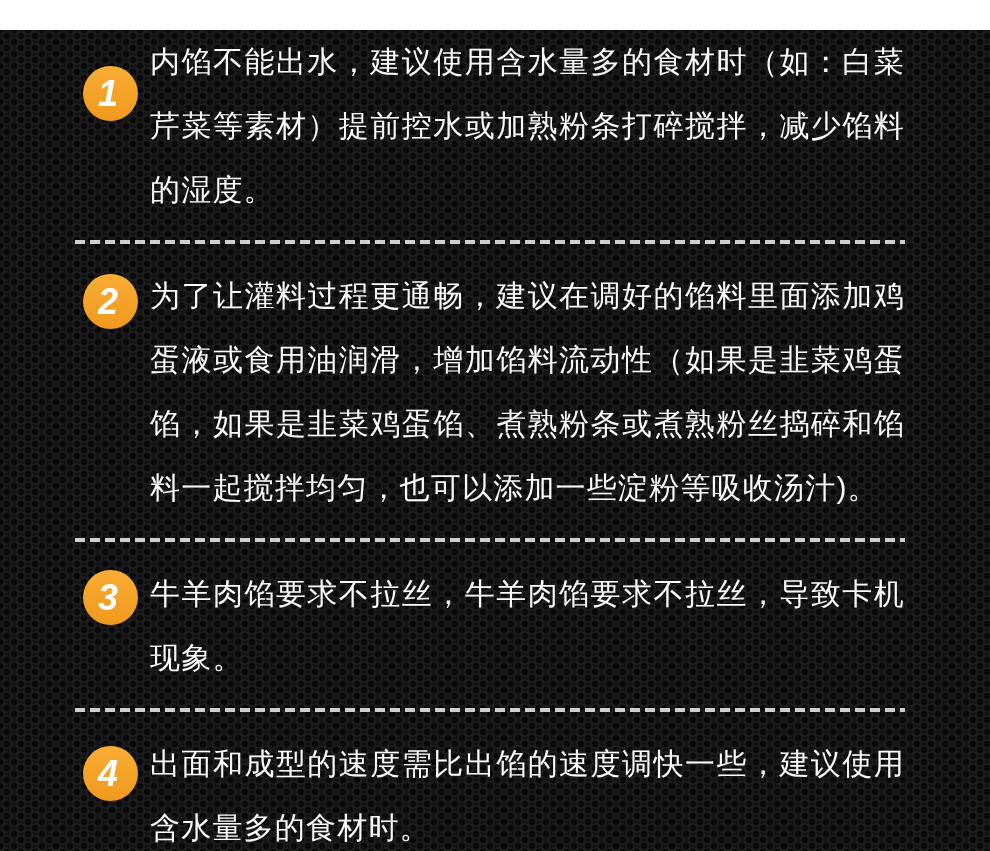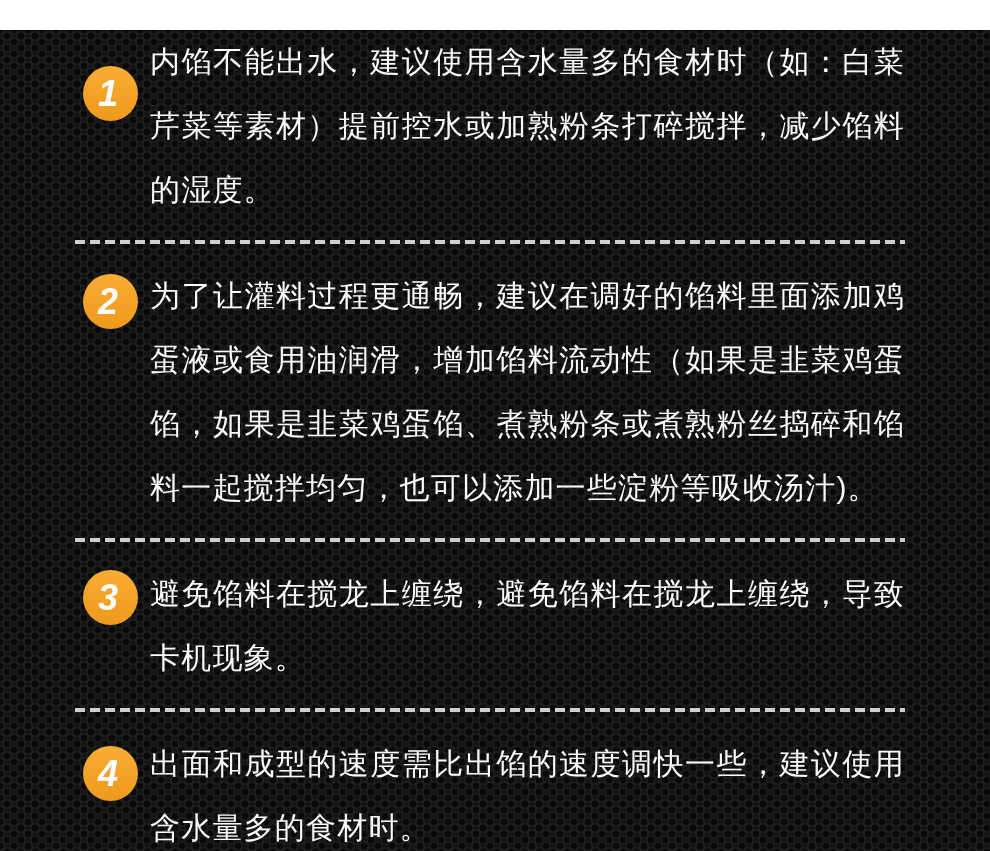--- a/index.html
+++ b/index.html
@@ -128,21 +128,21 @@
       </div>
       <p class="item-text">为了让灌料过程更通畅，建议在调好的馅料里面添加鸡蛋液或食用油润滑，增加馅料流动性（如果是韭菜鸡蛋馅，如果是韭菜鸡蛋馅、煮熟粉条或煮熟粉丝捣碎和馅料一起搅拌均匀，也可以添加一些淀粉等吸收汤汁)。</p>
     </div>
 
     <div class="separator"></div>
 
     <div class="item">
       <div class="badge">
         <span>3</span>
       </div>
-      <p class="item-text">避免馅料在搅龙上缠绕，避免馅料在搅龙上缠绕，导致卡机现象。</p>
+      <p class="item-text">牛羊肉馅要求不拉丝，牛羊肉馅要求不拉丝，导致卡机现象。</p>
     </div>
 
     <div class="separator"></div>
 
     <div class="item">
       <div class="badge">
         <span>4</span>
       </div>
       <p class="item-text">出面和成型的速度需比出馅的速度调快一些，建议使用含水量多的食材时。</p>
     </div>

